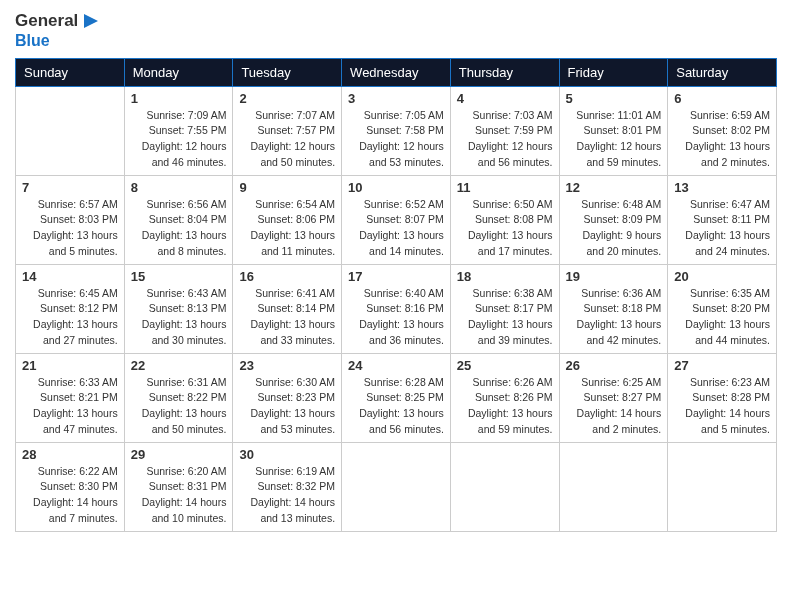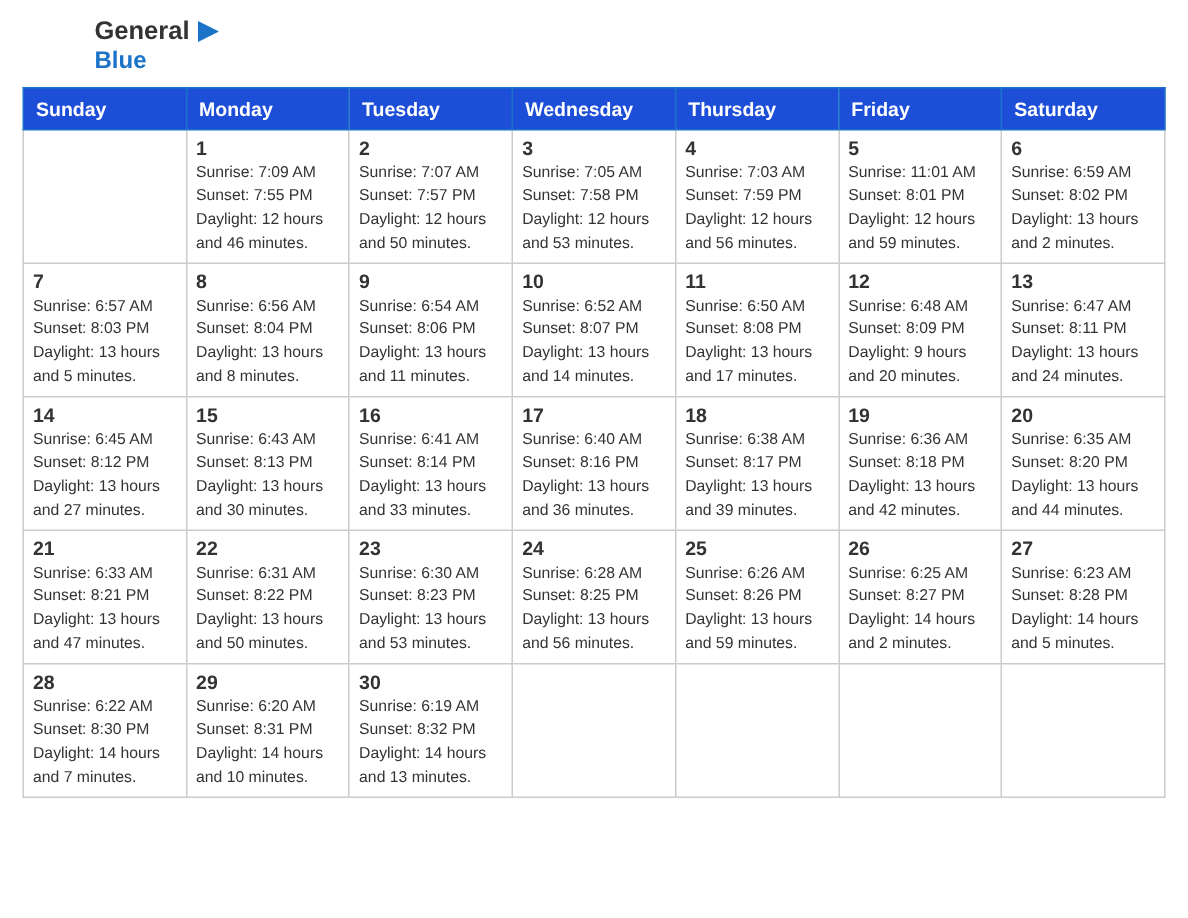--- a/index.html
+++ b/index.html
@@ -13,21 +13,20 @@
     .header {
       display: flex;
       justify-content: space-between;
       align-items: flex-start;
       margin-bottom: 8px;
     }
     .logo {
       display: flex;
       align-items: center;
       gap: 4px;
-      margin-left: 48px;
     }
     .title-block {
       text-align: right;
     }
     .title-block h1 {
       font-size: 32px;
       font-weight: bold;
       color: #333;
       line-height: 1.1;
     }
@@ -35,46 +34,47 @@
       font-size: 15px;
       color: #555;
       font-weight: normal;
     }
     .calendar {
       width: 100%;
       border-collapse: collapse;
       border: 1px solid #ccc;
     }
     .calendar th {
-      background-color: #1d4ed8;
+      background-color: #0f172a;
       color: #fff;
       text-align: left;
       padding: 6px 8px;
       font-size: 13px;
-      font-weight: bold;
+      font-weight: normal;
       border: 1px solid #1a73c7;
     }
     .calendar td {
       vertical-align: top;
       padding: 4px 6px;
       border: 1px solid #ccc;
       width: calc(100% / 7);
       min-height: 80px;
       font-size: 11px;
       color: #333;
     }
     .day-number {
       font-size: 13px;
       font-weight: bold;
       margin-bottom: 2px;
       display: block;
     }
     .day-info {
       line-height: 1.5;
       font-size: 10.5px;
+      text-align: right;
     }
     .empty-cell {
       background: #fff;
     }
   </style>
 </head>
 <body>
 
 <div class="header">
   <div class="logo">

